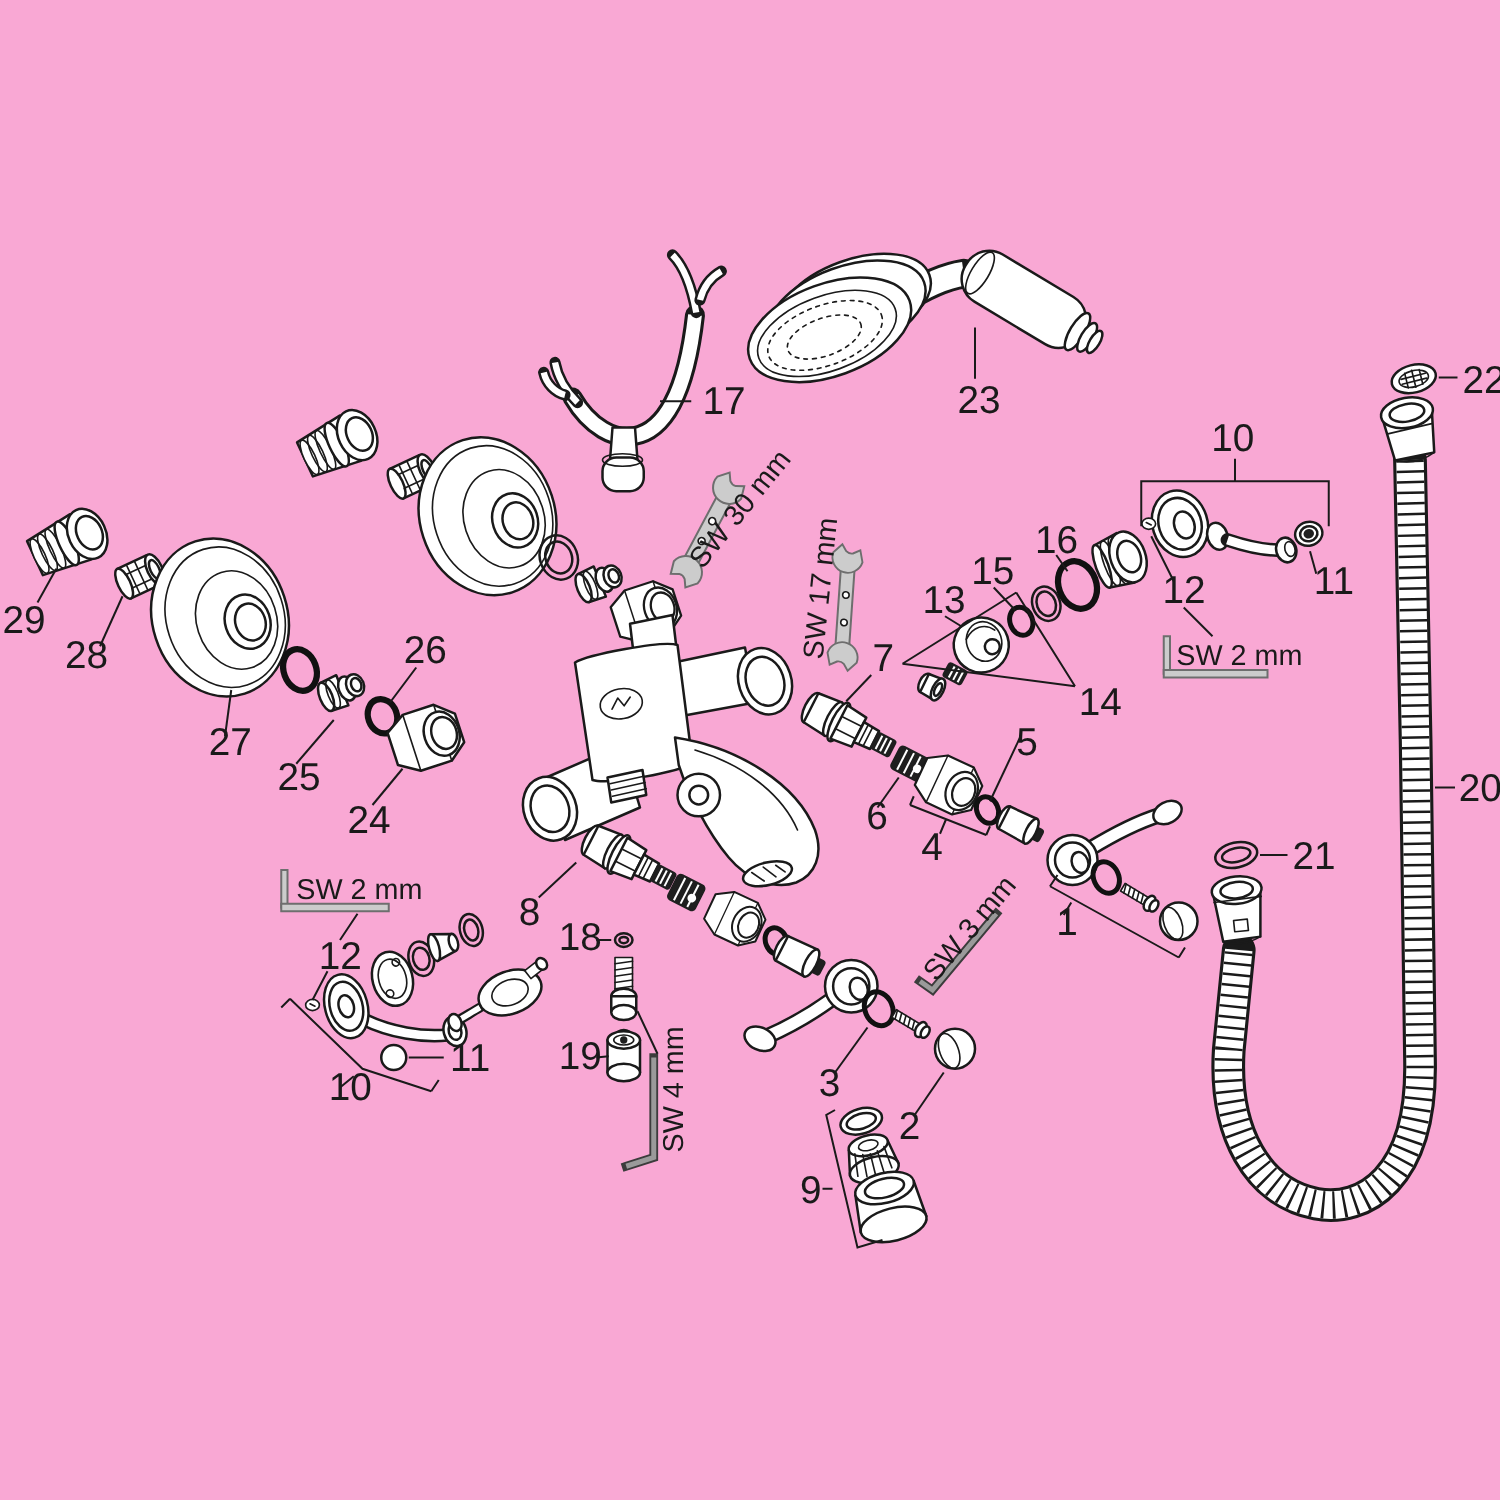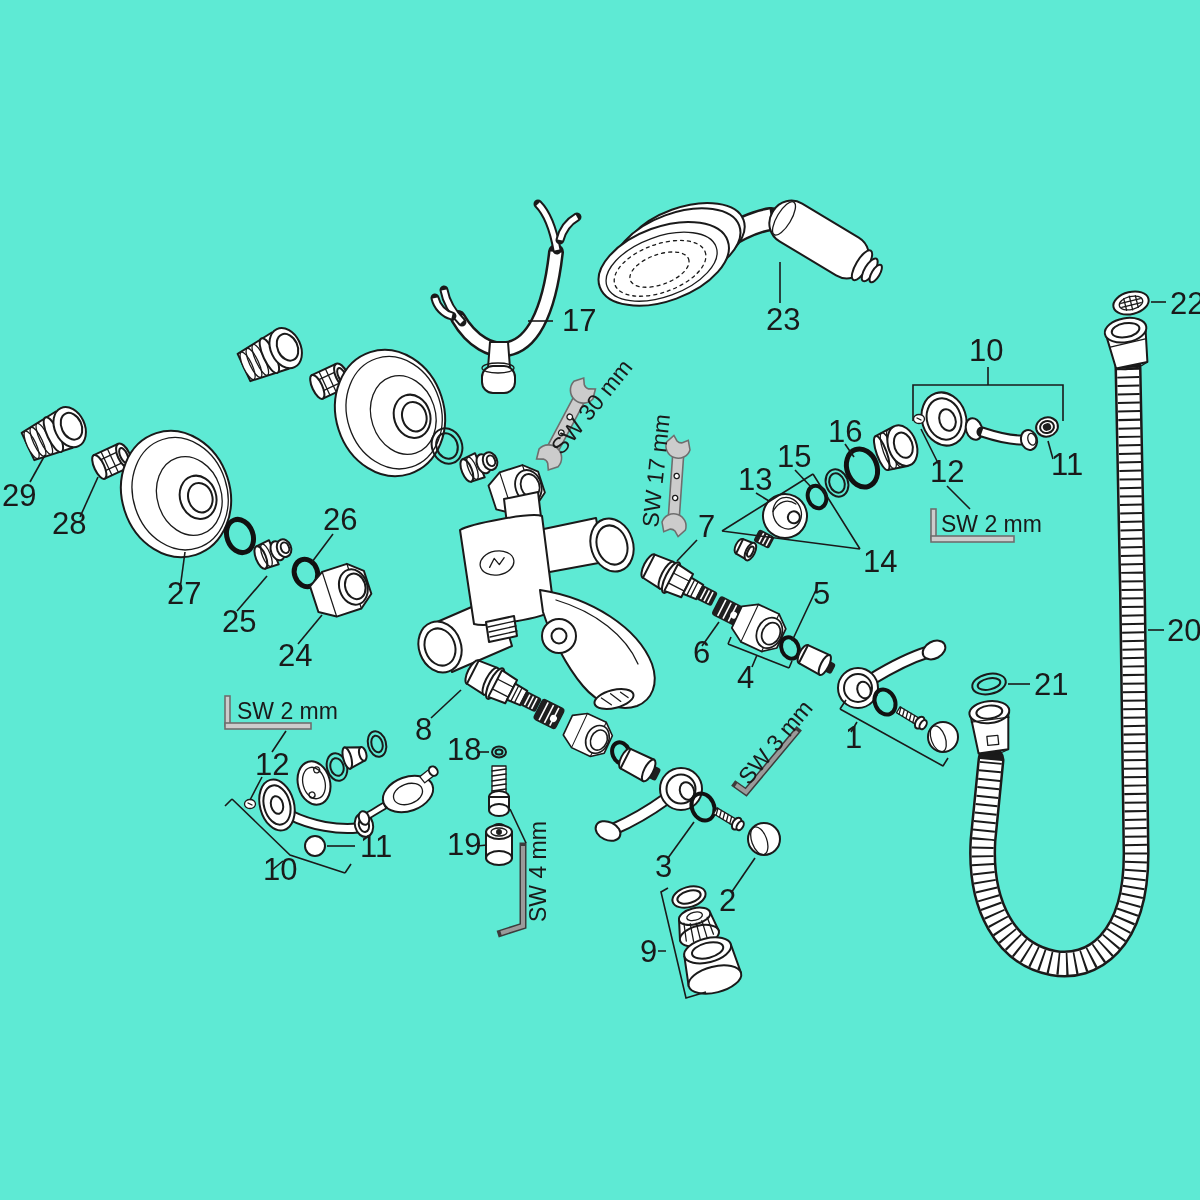--- a/index.html
+++ b/index.html
@@ -1,16 +1,16 @@
 <!DOCTYPE html>
 <html><head>
 <meta charset="utf-8">
 <style>
   html,body{margin:0;padding:0;background:#fff;}
-  .stage{position:relative;width:1200px;height:1200px;background:#5eead4;overflow:hidden;}
+  .stage{position:relative;width:1200px;height:1200px;background:#f9a8d4;overflow:hidden;}
   svg{display:block;}
   .ln{stroke:#1a1a1a;fill:none;stroke-width:2;stroke-linecap:round;stroke-linejoin:round;}
   .w{stroke:#1a1a1a;fill:#ffffff;stroke-width:2;stroke-linecap:round;stroke-linejoin:round;}
   .thin{stroke-width:1.3;}
   .dk{fill:#1f1f1f;stroke:#1f1f1f;stroke-width:1.5;}
   .wl{stroke:#ffffff;fill:none;stroke-width:1.6;}
   .oring{stroke:#111;fill:none;stroke-width:5;}
   .oring4{stroke:#111;fill:none;stroke-width:4;}
   .lead{stroke:#1a1a1a;fill:none;stroke-width:1.6;}
   .tool{fill:#cccccc;stroke:#6e6e6e;stroke-width:1.6;}

